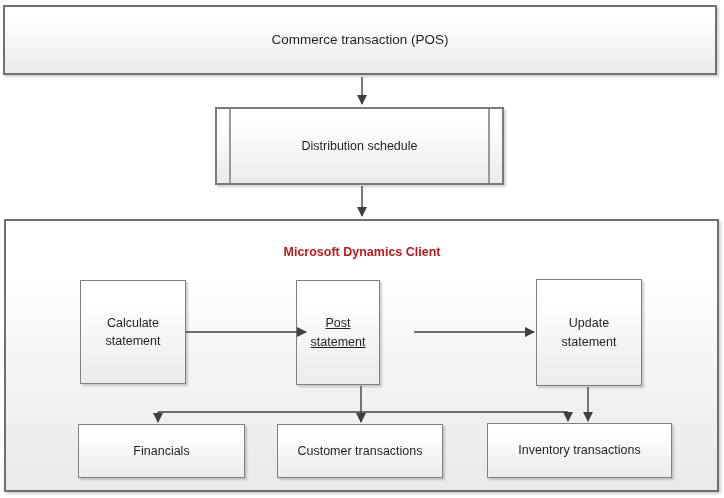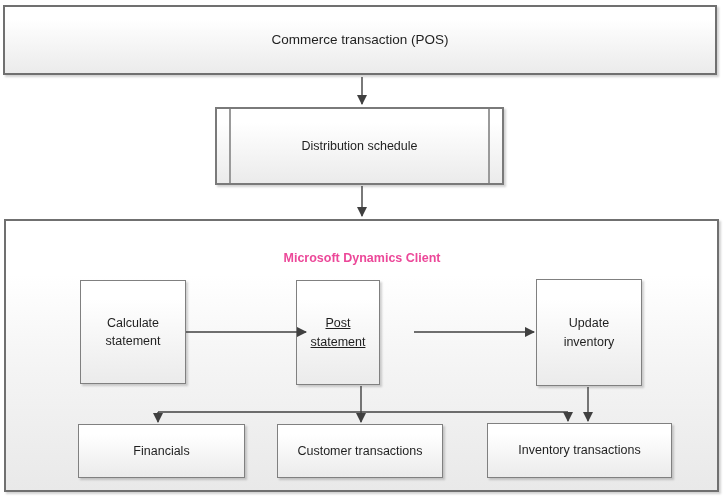--- a/index.html
+++ b/index.html
@@ -41,22 +41,21 @@
   .container-box {
     left: 4px; top: 219px; width: 715px; height: 273px;
     background: linear-gradient(to bottom, #ffffff 0%, #ffffff 20%, #f4f4f4 55%, #e9e9e9 100%);
   }
   .container-title {
     position: absolute;
     left: 0; right: 0; top: 245px;
     text-align: center;
     font-weight: bold;
     font-size: 12.5px;
-    color: #ec4899;
-    margin-top: 6px;
+    color: #b91c1c;
   }
 
   .calc-box   { left: 80px;  top: 280px; width: 106px; height: 104px; padding: 0 14px; }
   .post-box   { left: 296px; top: 280px; width: 84px; height: 105px; text-decoration: underline; }
   .update-box { left: 536px; top: 279px; width: 106px; height: 107px; padding: 0 16px; }
 
   .fin-box    { left: 78px;  top: 424px; width: 167px; height: 54px; }
   .cust-box   { left: 277px; top: 424px; width: 166px; height: 54px; }
   .inv-box    { left: 487px; top: 423px; width: 185px; height: 55px; }
 
@@ -88,21 +87,21 @@
 
   <div class="node inner calc-box">
     <span class="label">Calculate statement</span>
   </div>
 
   <div class="node inner post-box">
     <span class="label">Post statement</span>
   </div>
 
   <div class="node inner update-box">
-    <span class="label">Update inventory</span>
+    <span class="label">Update statement</span>
   </div>
 
   <div class="node inner fin-box">
     <span class="label">Financials</span>
   </div>
 
   <div class="node inner cust-box">
     <span class="label">Customer transactions</span>
   </div>
 

